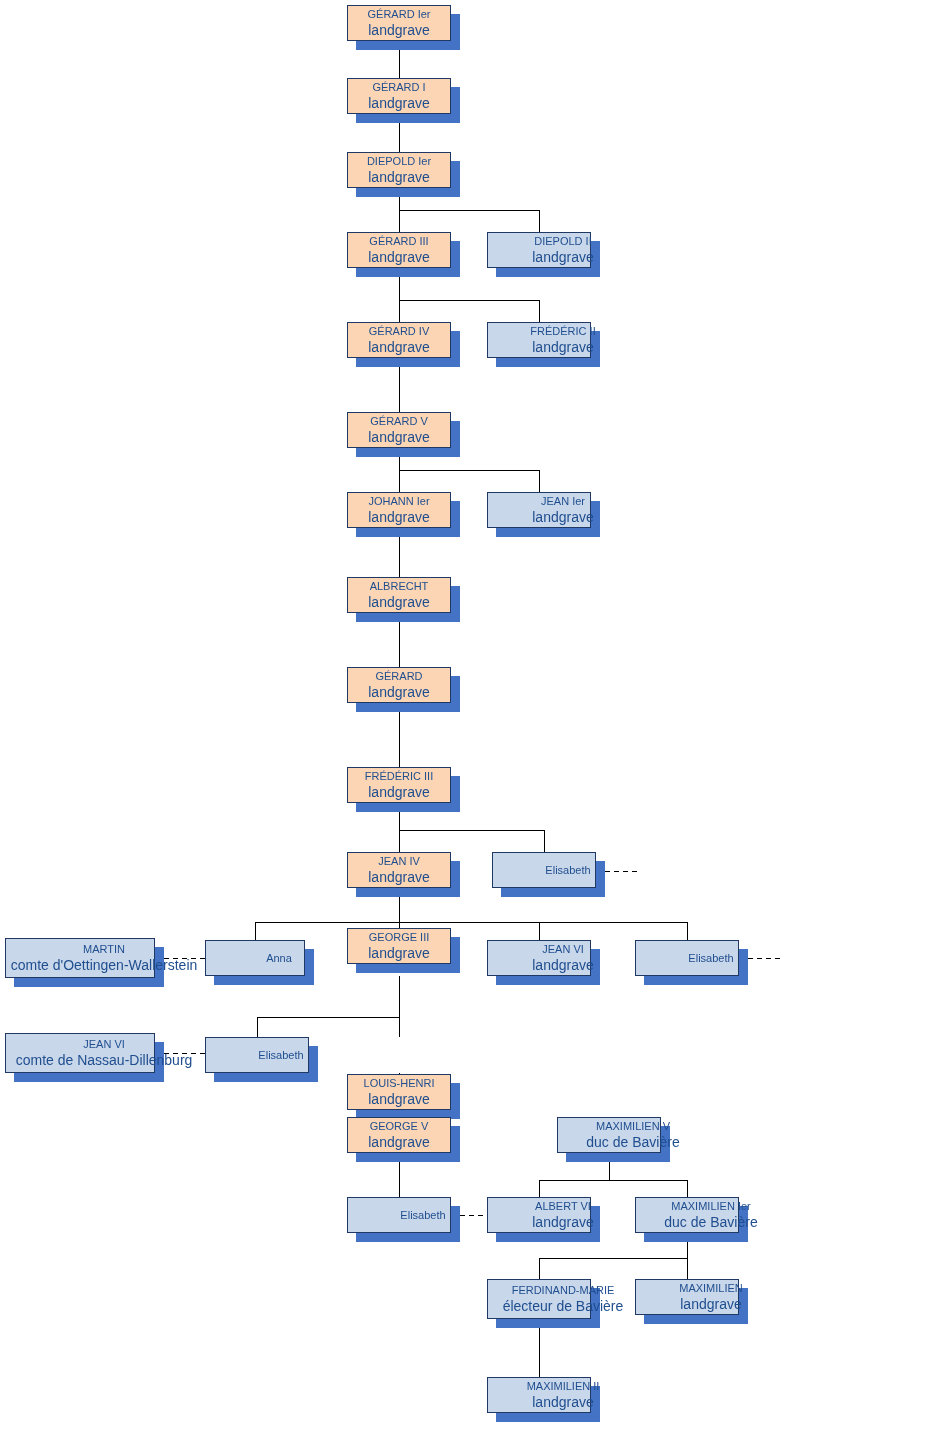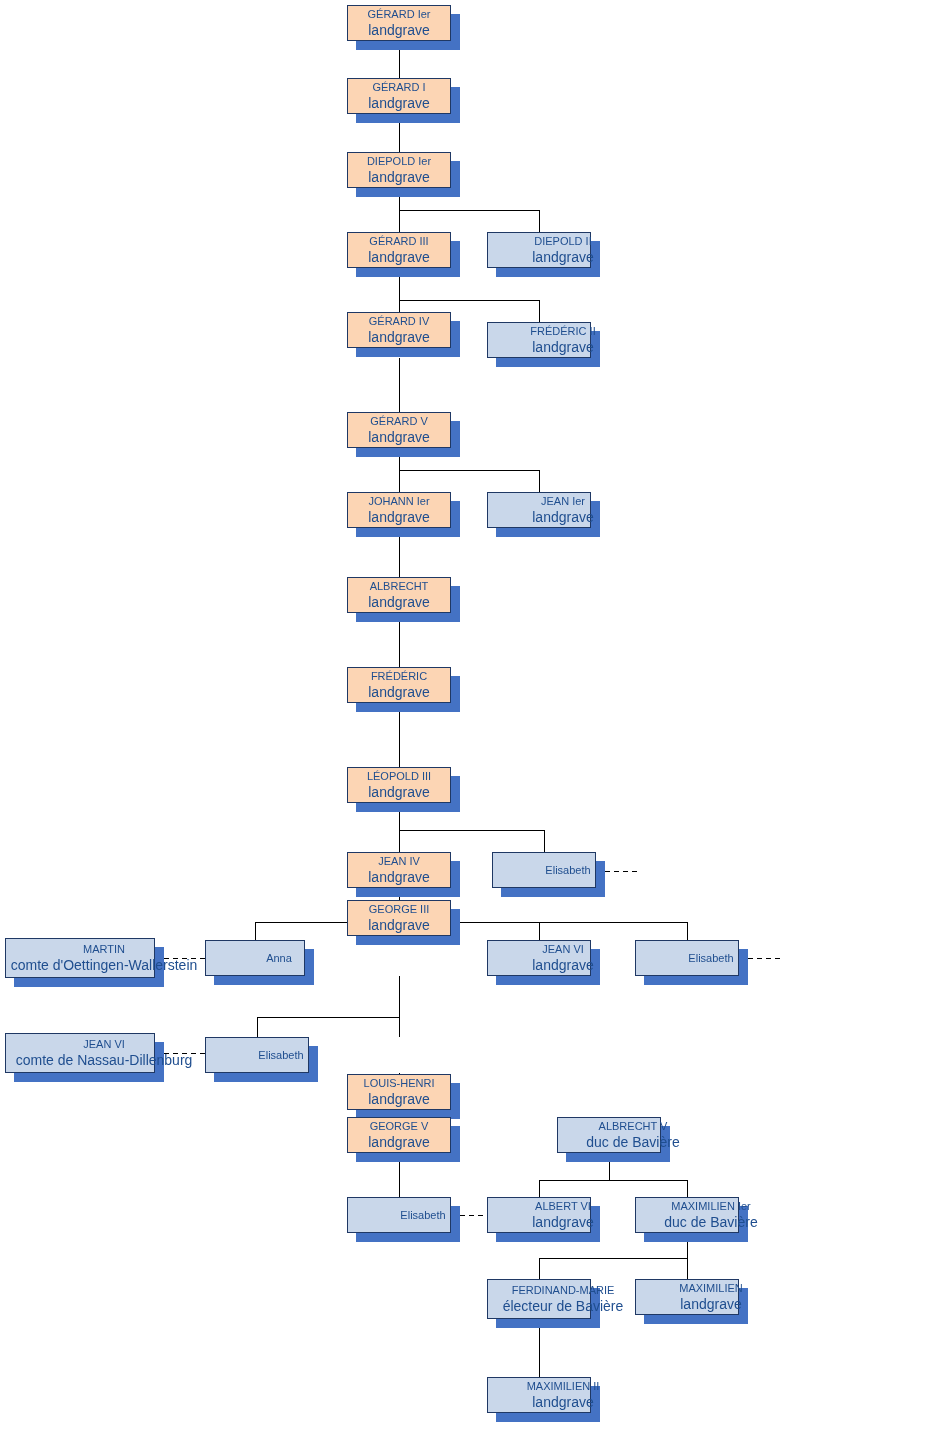--- a/index.html
+++ b/index.html
@@ -90,21 +90,21 @@
   <div class="node orange" style="left:347px;top:232px;width:104px;height:36px">
     <span class="l1">GÉRARD III</span>
     <span class="l2">landgrave</span>
   </div>
 
   <div class="node blue" style="left:487px;top:232px;width:104px;height:36px">
     <span class="l1">DIEPOLD II</span>
     <span class="l2">landgrave</span>
   </div>
 
-  <div class="node orange" style="left:347px;top:312px;width:104px;height:36px">
+  <div class="node orange" style="left:347px;top:322px;width:104px;height:36px">
     <span class="l1">GÉRARD IV</span>
     <span class="l2">landgrave</span>
   </div>
 
   <div class="node blue" style="left:487px;top:322px;width:104px;height:36px">
     <span class="l1">FRÉDÉRIC II</span>
     <span class="l2">landgrave</span>
   </div>
 
   <div class="node orange" style="left:347px;top:412px;width:104px;height:36px">
@@ -121,26 +121,26 @@
     <span class="l1">JEAN Ier</span>
     <span class="l2">landgrave</span>
   </div>
 
   <div class="node orange" style="left:347px;top:577px;width:104px;height:36px">
     <span class="l1">ALBRECHT</span>
     <span class="l2">landgrave</span>
   </div>
 
   <div class="node orange" style="left:347px;top:667px;width:104px;height:36px">
-    <span class="l1">FRÉDÉRIC</span>
+    <span class="l1">GÉRARD</span>
     <span class="l2">landgrave</span>
   </div>
 
   <div class="node orange" style="left:347px;top:767px;width:104px;height:36px">
-    <span class="l1">LÉOPOLD III</span>
+    <span class="l1">FRÉDÉRIC III</span>
     <span class="l2">landgrave</span>
   </div>
 
   <div class="node orange" style="left:347px;top:852px;width:104px;height:36px">
     <span class="l1">JEAN IV</span>
     <span class="l2">landgrave</span>
   </div>
 
   <div class="node blue" style="left:492px;top:852px;width:104px;height:36px">
     <span class="l1">Elisabeth</span>
@@ -151,21 +151,21 @@
   <div class="node blue" style="left:5px;top:938px;width:150px;height:40px">
     <span class="l1">MARTIN</span>
     <span class="l2">comte d'Oettingen-Wallerstein</span>
   </div>
 
   <div class="node blue" style="left:205px;top:940px;width:100px;height:36px">
     <span class="l1">Anna</span>
     <span class="l2"></span>
   </div>
 
-  <div class="node orange" style="left:347px;top:900px;width:104px;height:36px">
+  <div class="node orange" style="left:347px;top:928px;width:104px;height:36px">
     <span class="l1">GEORGE III</span>
     <span class="l2">landgrave</span>
   </div>
 
   <div class="node blue" style="left:487px;top:940px;width:104px;height:36px">
     <span class="l1">JEAN VI</span>
     <span class="l2">landgrave</span>
   </div>
 
   <div class="node blue" style="left:635px;top:940px;width:104px;height:36px">
@@ -188,21 +188,21 @@
     <span class="l1">LOUIS-HENRI</span>
     <span class="l2">landgrave</span>
   </div>
 
   <div class="node orange" style="left:347px;top:1117px;width:104px;height:36px">
     <span class="l1">GEORGE V</span>
     <span class="l2">landgrave</span>
   </div>
 
   <div class="node blue" style="left:557px;top:1117px;width:104px;height:36px">
-    <span class="l1">ALBRECHT V</span>
+    <span class="l1">MAXIMILIEN V</span>
     <span class="l2">duc de Bavière</span>
   </div>
 
   <div class="node blue" style="left:347px;top:1197px;width:104px;height:36px">
     <span class="l1">Elisabeth</span>
     <span class="l2"></span>
   </div>
 
   <div class="node blue" style="left:487px;top:1197px;width:104px;height:36px">
     <span class="l1">ALBERT VI</span>

